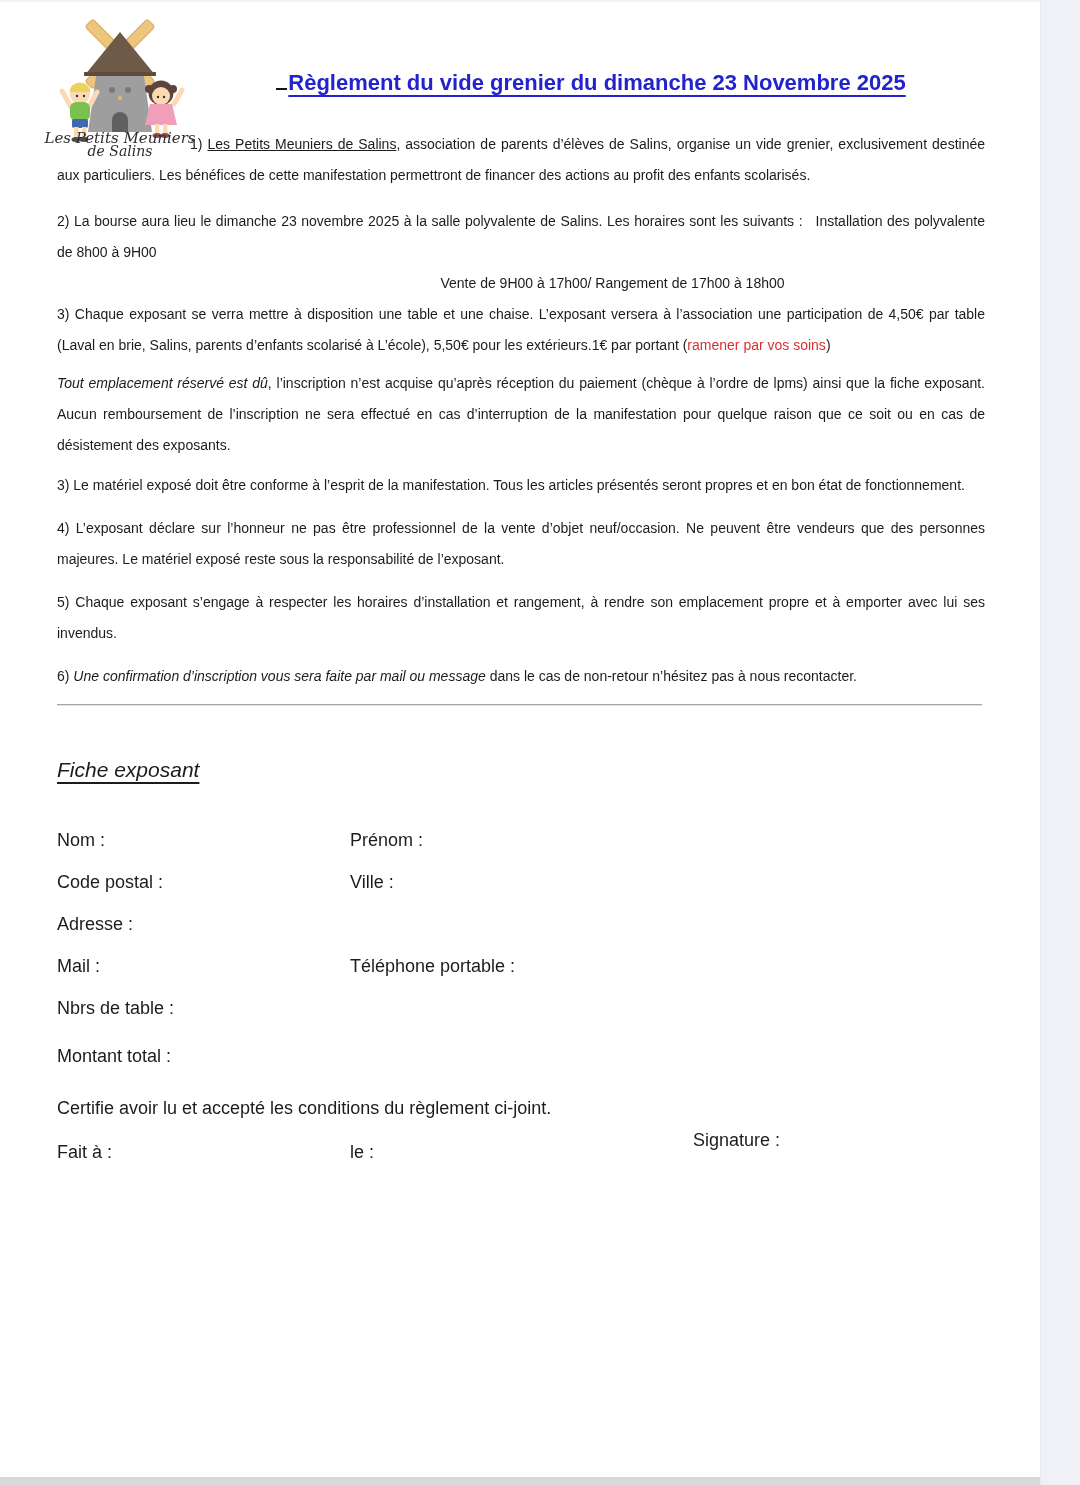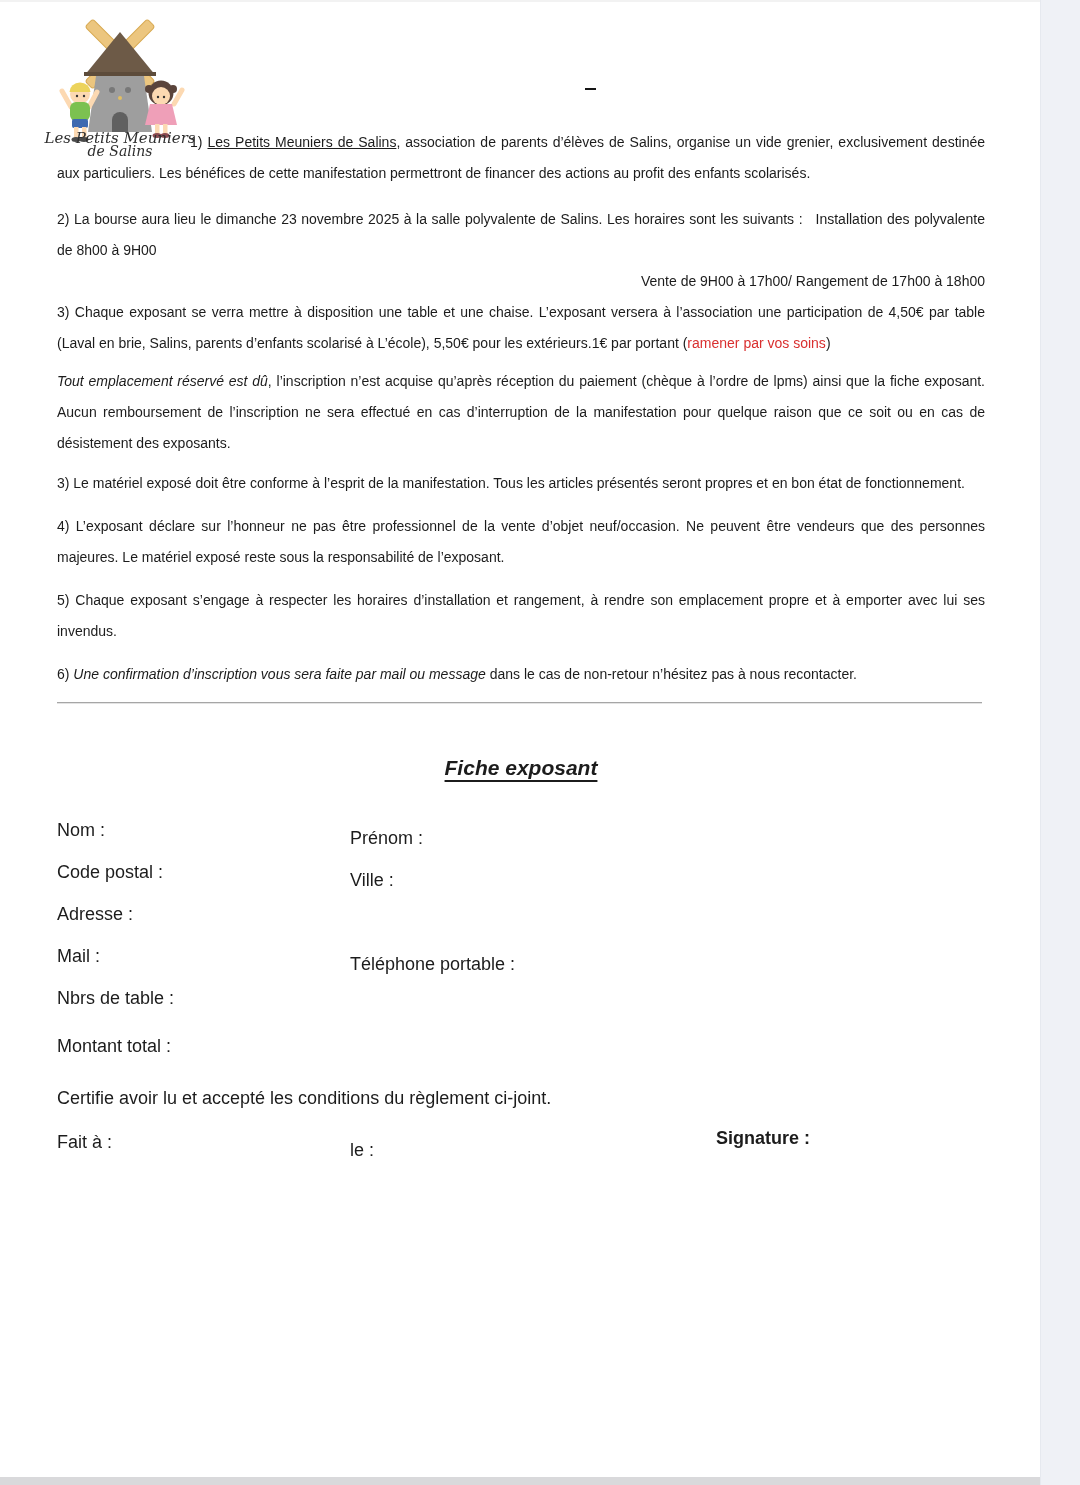--- a/index.html
+++ b/index.html
@@ -54,52 +54,52 @@
     text-underline-offset: 5px;
   }
   p.body-par {
     font-size: 14px;
     line-height: 31px;
     text-align: justify;
   }
   .p1 { margin-top: 33px; text-indent: 133px; }
   .p2 { margin-top: 15px; }
   .gap-inline { margin-left: 13px; }
-  .schedule-line { display: block; margin-left: 183px; text-align: right; }
+  .schedule-line { display: block; margin-left: 183px; text-align: center; }
   .p3 { margin-top: 0; }
   .p4 { margin-top: 7px; }
   .p5 { margin-top: 9px; }
   .p6 { margin-top: 12px; }
   .p7 { margin-top: 12px; }
   .p8 { margin-top: 12px; }
   .bold-italic { font-weight: normal; font-style: italic; }
   .underlined { text-decoration: underline; }
   .red-text { color: var(--accent-red, #d92f2f); }
   .divider {
     margin-top: 12px;
     width: 925px;
     height: 2px;
     background: #a6a6a6;
     border-bottom: 1px solid #e3e3e3;
   }
   .fiche-title {
     margin-top: 52px;
-    text-align: center;
+    text-align: left;
     font-size: 21px;
-    font-weight: bold;
+    font-weight: normal;
     font-style: italic;
     text-decoration: underline;
     text-decoration-thickness: 2px;
     text-underline-offset: 5px;
   }
   .form-section { margin-top: 36px; font-size: 18px; }
   .form-row { position: relative; height: 24px; margin-bottom: 18px; }
   .form-row .col2 { position: absolute; left: 293px; top: 12px; }
-  .form-row .col3 { position: absolute; left: 659px; top: 0; font-weight: bold; }
-  .form-row .col1 { position: absolute; left: 0; top: 4px; }
+  .form-row .col3 { position: absolute; left: 636px; top: 0; }
+  .form-row .col1 { position: absolute; left: 0; top: 12px; }
   .row-nbrs    { margin-bottom: 24px; }
   .row-montant { margin-bottom: 28px; }
   .row-certif  { margin-bottom: 20px; }
   .logo-script { font-family: "DejaVu Serif", serif; font-style: italic; fill: #2f2f2f; }
 </style>
 </head>
 <body>
 
 <div class="page">
 
@@ -145,21 +145,21 @@
       <ellipse cx="119" cy="123.5" rx="4.5" ry="2.5" fill="#8a4a50"></ellipse>
       <ellipse cx="127" cy="123.5" rx="4.5" ry="2.5" fill="#8a4a50"></ellipse>
     </g>
     <text class="logo-script" x="82" y="131" text-anchor="middle" font-size="15">Les Petits Meuniers</text>
     <text class="logo-script" x="82" y="144" text-anchor="middle" font-size="14">de Salins</text>
   </svg>
 
   <div class="doc">
 
     <div class="title-wrap">
-      <span class="title-lead"></span>
+      <span class="title-lead"></span><span class="doc-title">Règlement du vide grenier du dimanche 23 Novembre 2025</span>
     </div>
 
     <p class="body-par p1"><span>1) </span><span class="underlined">Les Petits Meuniers de Salins</span><span>, association de parents d’élèves de Salins, organise un vide grenier, exclusivement destinée aux particuliers. Les bénéfices de cette manifestation permettront de financer des actions au profit des enfants scolarisés.</span></p>
 
     <p class="body-par p2"><span>2) La bourse aura lieu le dimanche 23 novembre 2025 à la salle polyvalente de Salins. Les horaires sont les suivants :</span><span class="gap-inline">Installation des polyvalente de 8h00 à 9H00</span><span class="schedule-line">Vente de 9H00 à 17h00/ Rangement de 17h00 à 18h00</span></p>
 
     <p class="body-par p3"><span>3) Chaque exposant se verra mettre à disposition une table et une chaise. L’exposant versera à l’association une participation de 4,50€ par table (Laval en brie, Salins, parents d’enfants scolarisé à L’école), 5,50€ pour les extérieurs.1€ par portant (</span><span class="red-text">ramener par vos soins</span><span>)</span></p>
 
     <p class="body-par p4"><span class="bold-italic">Tout emplacement réservé est dû</span><span>, l’inscription n’est acquise qu’après réception du paiement (chèque à l’ordre de lpms) ainsi que la fiche exposant. Aucun remboursement de l’inscription ne sera effectué en cas d’interruption de la manifestation pour quelque raison que ce soit ou en cas de désistement des exposants.</span></p>
 

